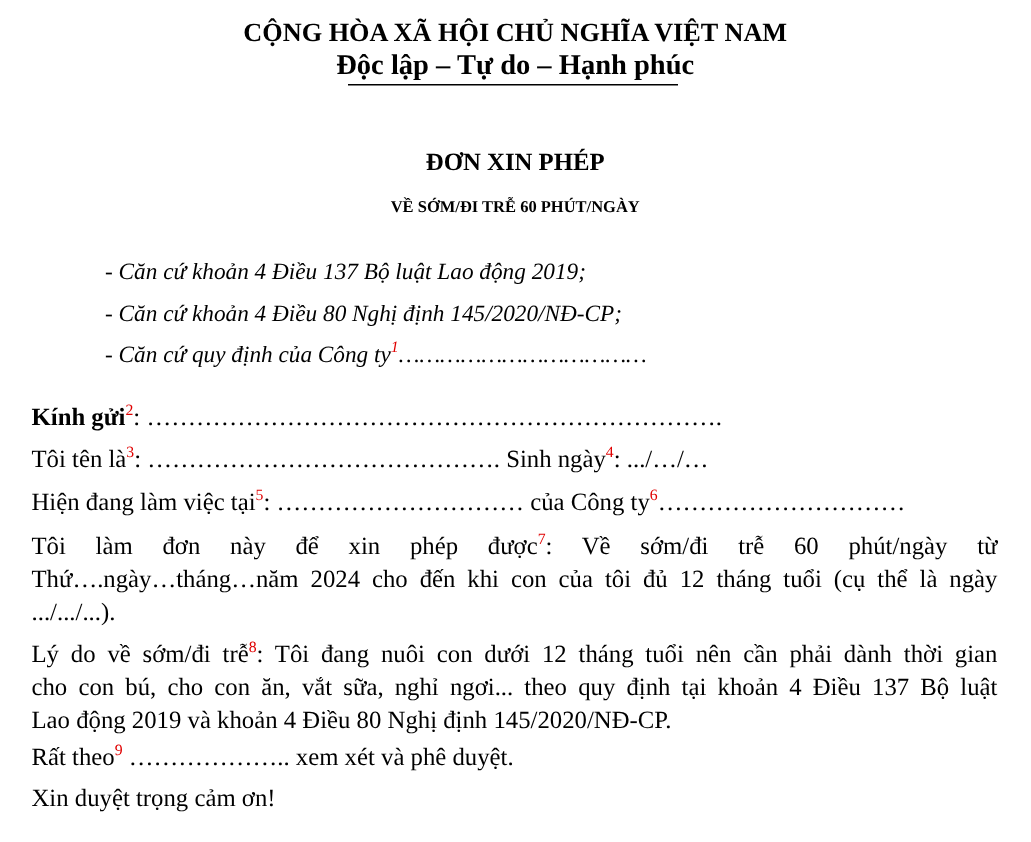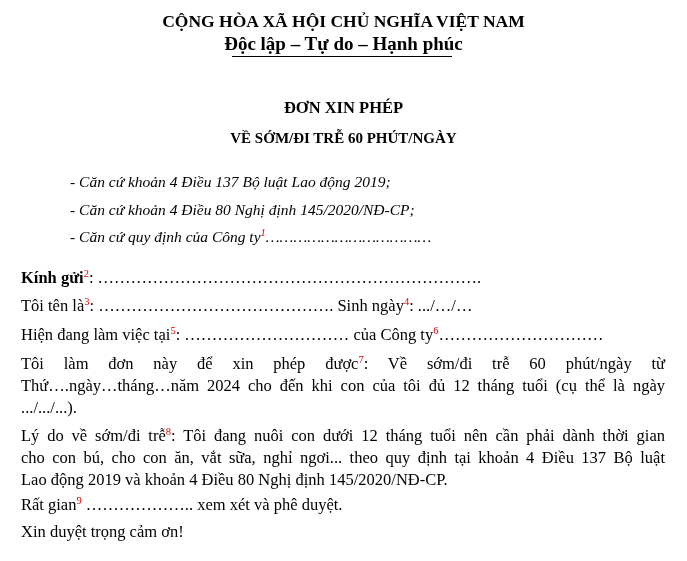--- a/index.html
+++ b/index.html
@@ -46,21 +46,21 @@
       border-top: 1px solid #000;
     }
     .title1 {
       top: 98px;
       font-size: 16.5px;
       font-weight: bold;
       line-height: 20px;
     }
     .title2 {
       top: 128px;
-      font-size: 15px;
+      font-size: 11px;
       font-weight: bold;
       line-height: 20px;
     }
     .basis {
       position: absolute;
       left: 70px;
       font-size: 15.5px;
       font-style: italic;
       line-height: 20px;
       white-space: nowrap;
@@ -144,18 +144,18 @@
     <div>.../.../...).</div>
   </div>
 
   <div class="para p-ly">
     <div class="justify-last"><span>Lý do về sớm/đi trễ</span><span class="fn">8</span><span>: Tôi đang nuôi con dưới 12 tháng tuổi nên cần phải dành thời gian</span></div>
     <div class="justify-last">cho con bú, cho con ăn, vắt sữa, nghỉ ngơi... theo quy định tại khoản 4 Điều 137 Bộ luật</div>
     <div>Lao động 2019 và khoản 4 Điều 80 Nghị định 145/2020/NĐ-CP.</div>
   </div>
 
   <div class="line l-rat">
-    <span>Rất gian</span><span class="fn">9</span><span> ……………….. xem xét và phê duyệt.</span>
+    <span>Rất theo</span><span class="fn">9</span><span> ……………….. xem xét và phê duyệt.</span>
   </div>
 
   <div class="line l-xin">Xin duyệt trọng cảm ơn!</div>
 
 </div>
 
 </body></html>

